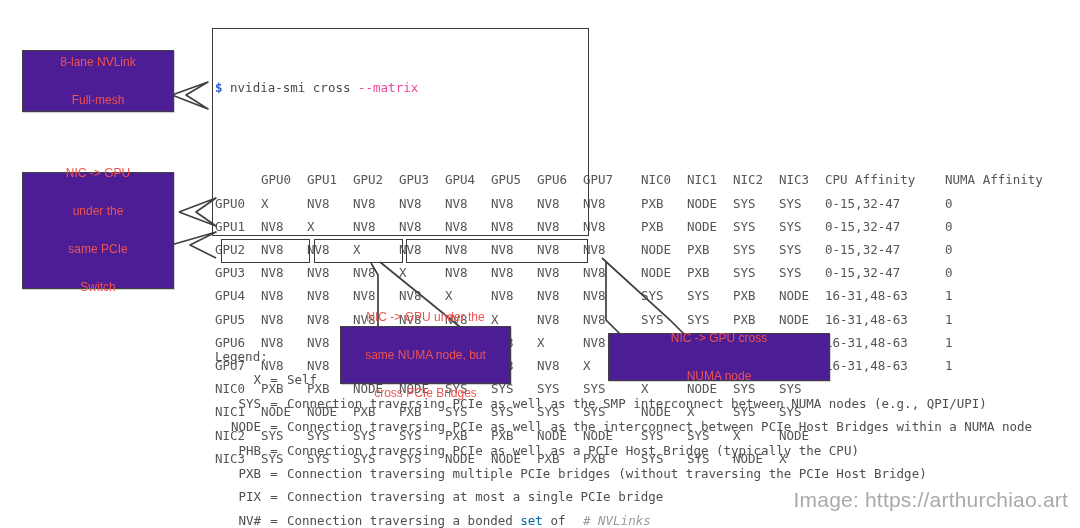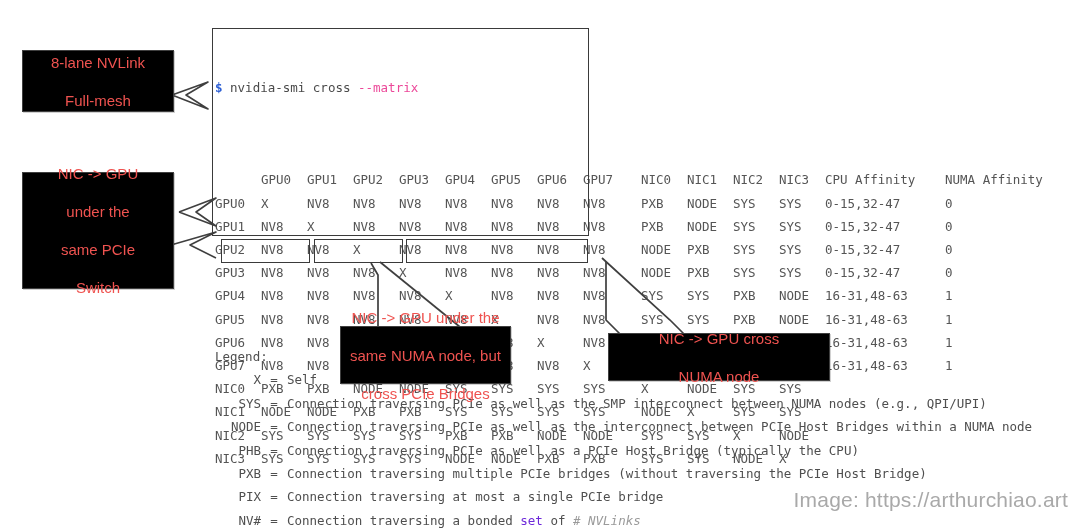--- a/index.html
+++ b/index.html
@@ -64,31 +64,31 @@
     top: 345px;
     color: #4f4f4f;
     font-family: "DejaVu Sans Mono", "Liberation Mono", monospace;
     font-size: 12.5px;
     line-height: 23.4px;
     white-space: pre;
   }
   .legend .lrow { display: block; }
   .legend .key { display: inline-block; width: 46px; text-align: right; }
   .legend .eq  { display: inline-block; width: 26px; text-align: center; }
-  .kw-set { color: #6d28d9; }
-  .kw-ital { color: #9a9a9a; font-style: italic; }
+  .kw-set { color: #0369a1; }
+  .kw-ital { color: #9a9a9a; font-style: italic; margin-left: 10px; }
 
   
   .callout {
     position: absolute;
     border: 1.8px solid #3f3f3f;
-    background: #000000;
+    background: #4c1d95;
     color: #ef5350;
     font-family: "Liberation Sans", sans-serif;
-    font-size: 15px;
+    font-size: 12px;
     line-height: 19px;
     text-align: center;
     display: flex;
     align-items: center;
     justify-content: center;
     box-sizing: border-box;
     box-shadow: 1px 1px 0 rgba(0,0,0,0.18);
   }
   .callout span { display: block; width: 100%; }
 

